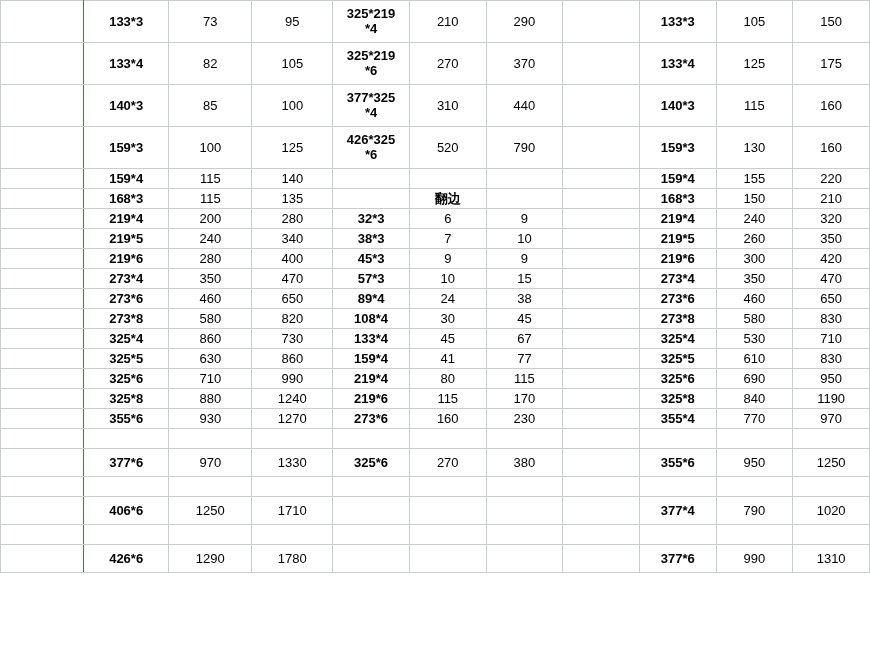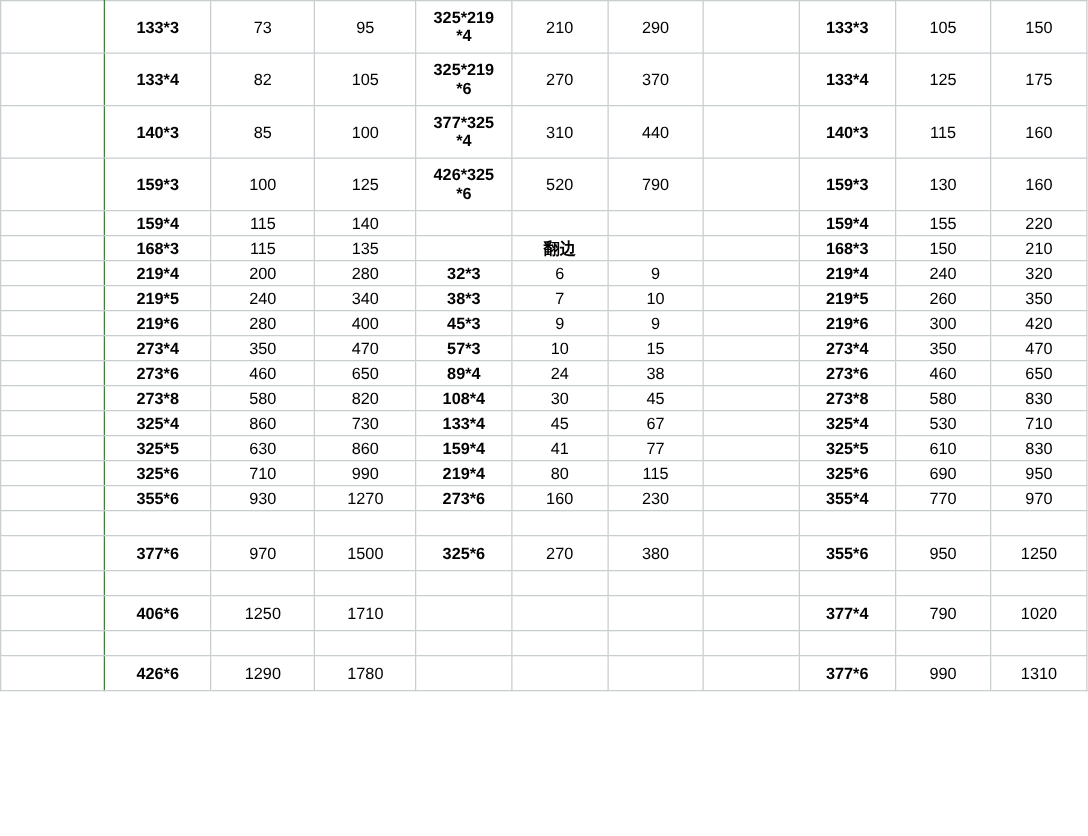--- a/index.html
+++ b/index.html
@@ -269,20 +269,33 @@
           <td class="bold">219*4</td>
           <td>80</td>
           <td>115</td>
           <td></td>
           <td class="bold">325*6</td>
           <td>690</td>
           <td>950</td>
         </tr>
         <tr class="h-small">
           <td class="spacer" style="border-right-color: rgb(63, 127, 63);"></td>
+          <td class="bold">325*8</td>
+          <td>880</td>
+          <td>1240</td>
+          <td class="bold">219*6</td>
+          <td>115</td>
+          <td>170</td>
+          <td></td>
+          <td class="bold">325*8</td>
+          <td>840</td>
+          <td>1190</td>
+        </tr>
+        <tr class="h-small">
+          <td class="spacer" style="border-right-color: rgb(63, 127, 63);"></td>
           <td class="bold">355*6</td>
           <td>930</td>
           <td>1270</td>
           <td class="bold">273*6</td>
           <td>160</td>
           <td>230</td>
           <td></td>
           <td class="bold">355*4</td>
           <td>770</td>
           <td>970</td>
@@ -297,21 +310,21 @@
           <td></td>
           <td></td>
           <td></td>
           <td></td>
           <td></td>
         </tr>
         <tr class="h-mid">
           <td class="spacer" style="border-right-color: rgb(63, 127, 63);"></td>
           <td class="bold">377*6</td>
           <td>970</td>
-          <td>1500</td>
+          <td>1330</td>
           <td class="bold">325*6</td>
           <td>270</td>
           <td>380</td>
           <td></td>
           <td class="bold">355*6</td>
           <td>950</td>
           <td>1250</td>
         </tr>
         <tr class="h-blank">
           <td class="spacer" style="border-right-color: rgb(63, 127, 63);"></td>

